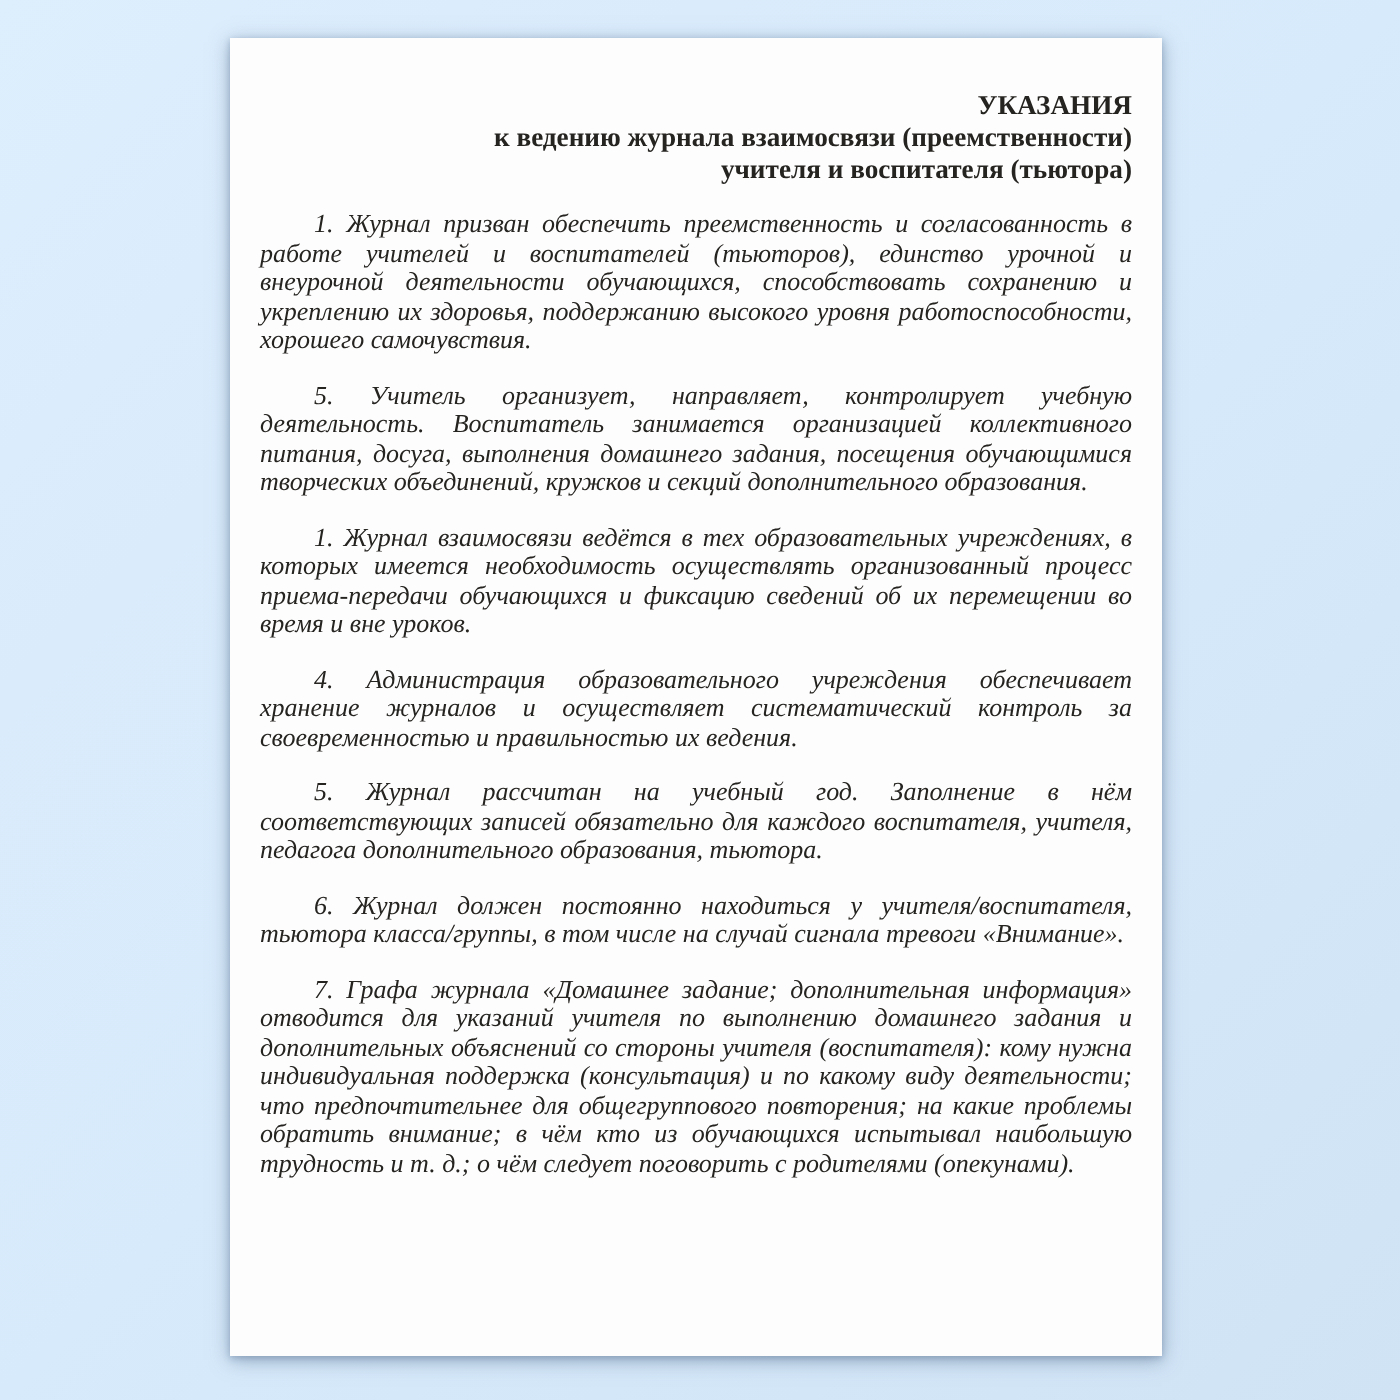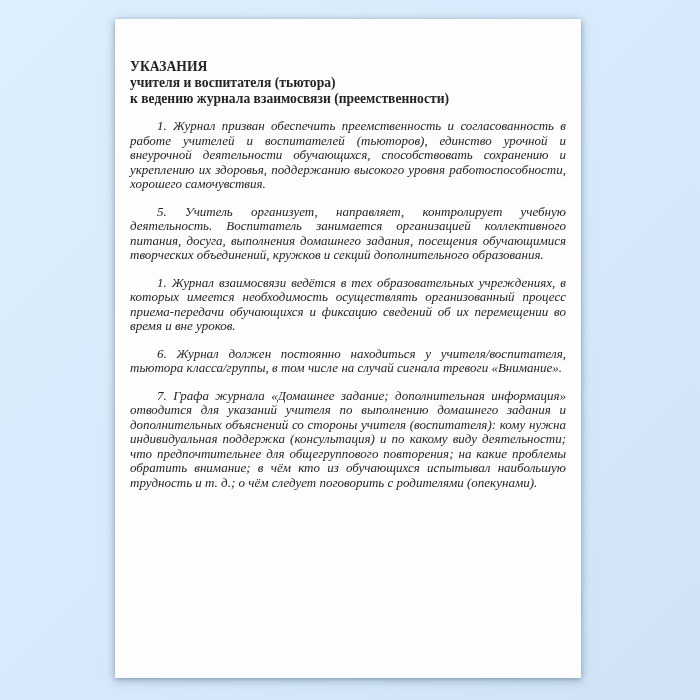--- a/index.html
+++ b/index.html
@@ -30,22 +30,22 @@
     top: 19px;
     width: 466px;
     height: 659px;
     box-sizing: border-box;
     padding: 26px 15px 0 15px;
     background: var(--paper);
     color: var(--text);
     box-shadow: 0 2px 9px rgba(90, 115, 145, 0.55), 0 1px 3px rgba(90, 115, 145, 0.35);
   }
   .title {
-    margin: 14px 0 12px 0;
-    text-align: left;
+    margin: 0 0 12px 0;
+    text-align: right;
     font-weight: bold;
     font-size: 13.6px;
     line-height: 16px;
   }
   .title span {
     display: block;
   }
   .doc-paragraph {
     margin: 0 0 13px 0;
     font-size: 13px;
@@ -56,21 +56,23 @@
   }
 </style>
 </head>
 <body>
 
 <div class="backdrop"></div>
 
 <div class="paper">
   <h1 class="title">
     <span>УКАЗАНИЯ</span>
+    <span>к ведению журнала взаимосвязи (преемственности)</span>
     <span>учителя и воспитателя (тьютора)</span>
-    <span>к ведению журнала взаимосвязи (преемственности)</span>
   </h1>
   <p class="doc-paragraph">1. Журнал призван обеспечить преемственность и согласованность в работе учителей и воспитателей (тьюторов), единство урочной и внеурочной деятельности обучающихся, способствовать сохранению и укреплению их здоровья, поддержанию высокого уровня работоспособности, хорошего самочувствия.</p>
   <p class="doc-paragraph">5. Учитель организует, направляет, контролирует учебную деятельность. Воспитатель занимается организацией коллективного питания, досуга, выполнения домашнего задания, посещения обучающимися творческих объединений, кружков и секций дополнительного образования.</p>
   <p class="doc-paragraph">1. Журнал взаимосвязи ведётся в тех образовательных учреждениях, в которых имеется необходимость осуществлять организованный процесс приема-передачи обучающихся и фиксацию сведений об их перемещении во время и вне уроков.</p>
+  <p class="doc-paragraph">4. Администрация образовательного учреждения обеспечивает хранение журналов и осуществляет систематический контроль за своевременностью и правильностью их ведения.</p>
+  <p class="doc-paragraph">5. Журнал рассчитан на учебный год. Заполнение в нём соответствующих записей обязательно для каждого воспитателя, учителя, педагога дополнительного образования, тьютора.</p>
   <p class="doc-paragraph">6. Журнал должен постоянно находиться у учителя/воспитателя, тьютора класса/группы, в том числе на случай сигнала тревоги «Внимание».</p>
   <p class="doc-paragraph">7. Графа журнала «Домашнее задание; дополнительная информация» отводится для указаний учителя по выполнению домашнего задания и дополнительных объяснений со стороны учителя (воспитателя): кому нужна индивидуальная поддержка (консультация) и по какому виду деятельности; что предпочтительнее для общегруппового повторения; на какие проблемы обратить внимание; в чём кто из обучающихся испытывал наибольшую трудность и т. д.; о чём следует поговорить с родителями (опекунами).</p>
 </div>
 
 </body></html>

